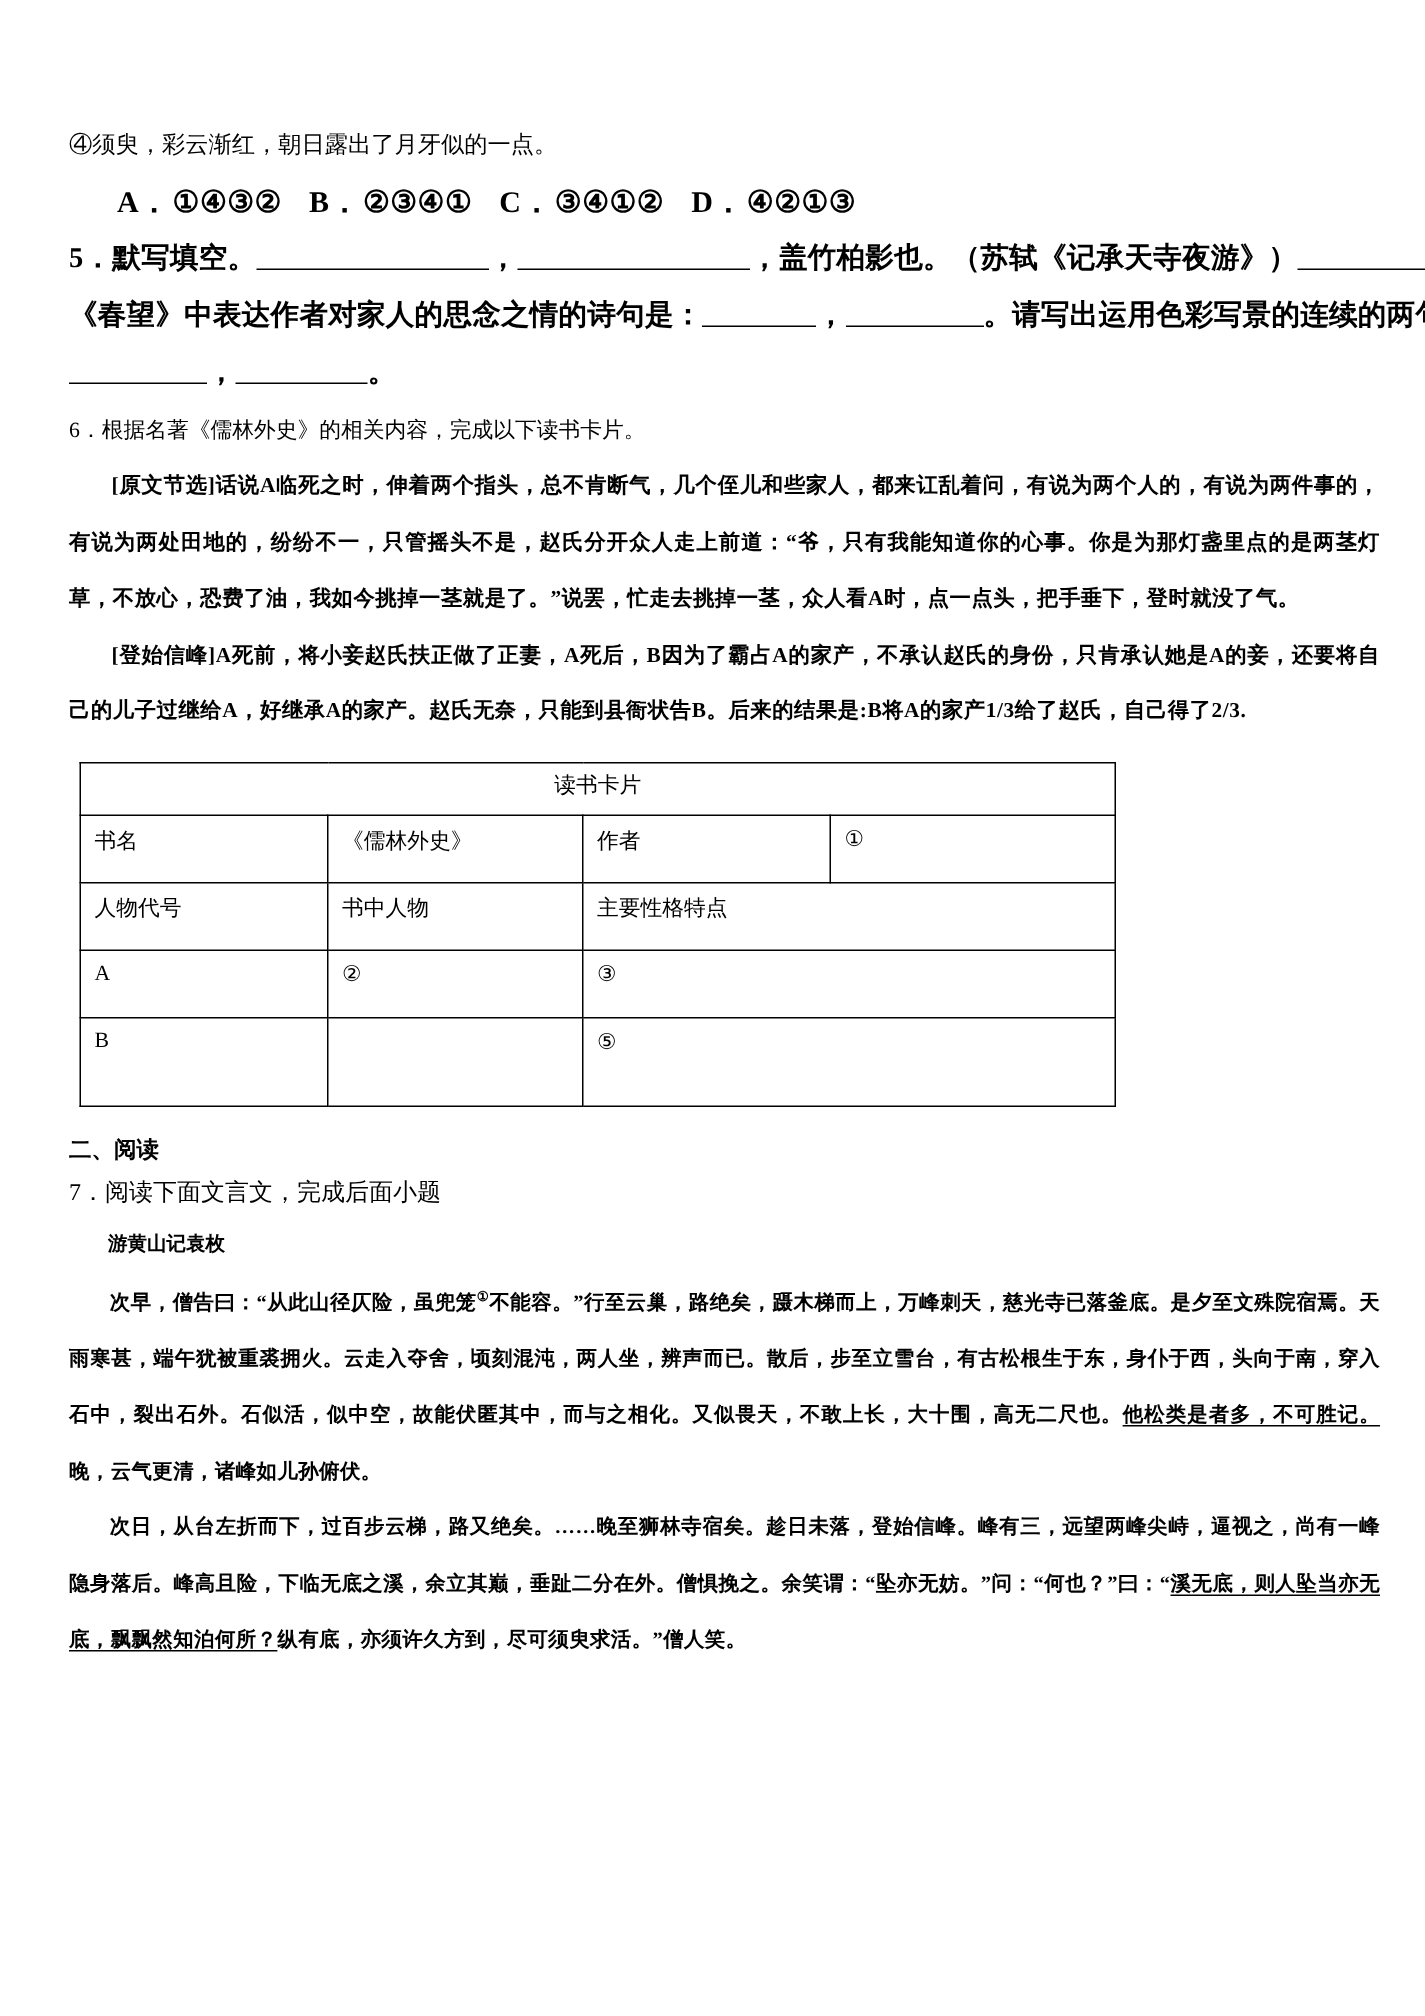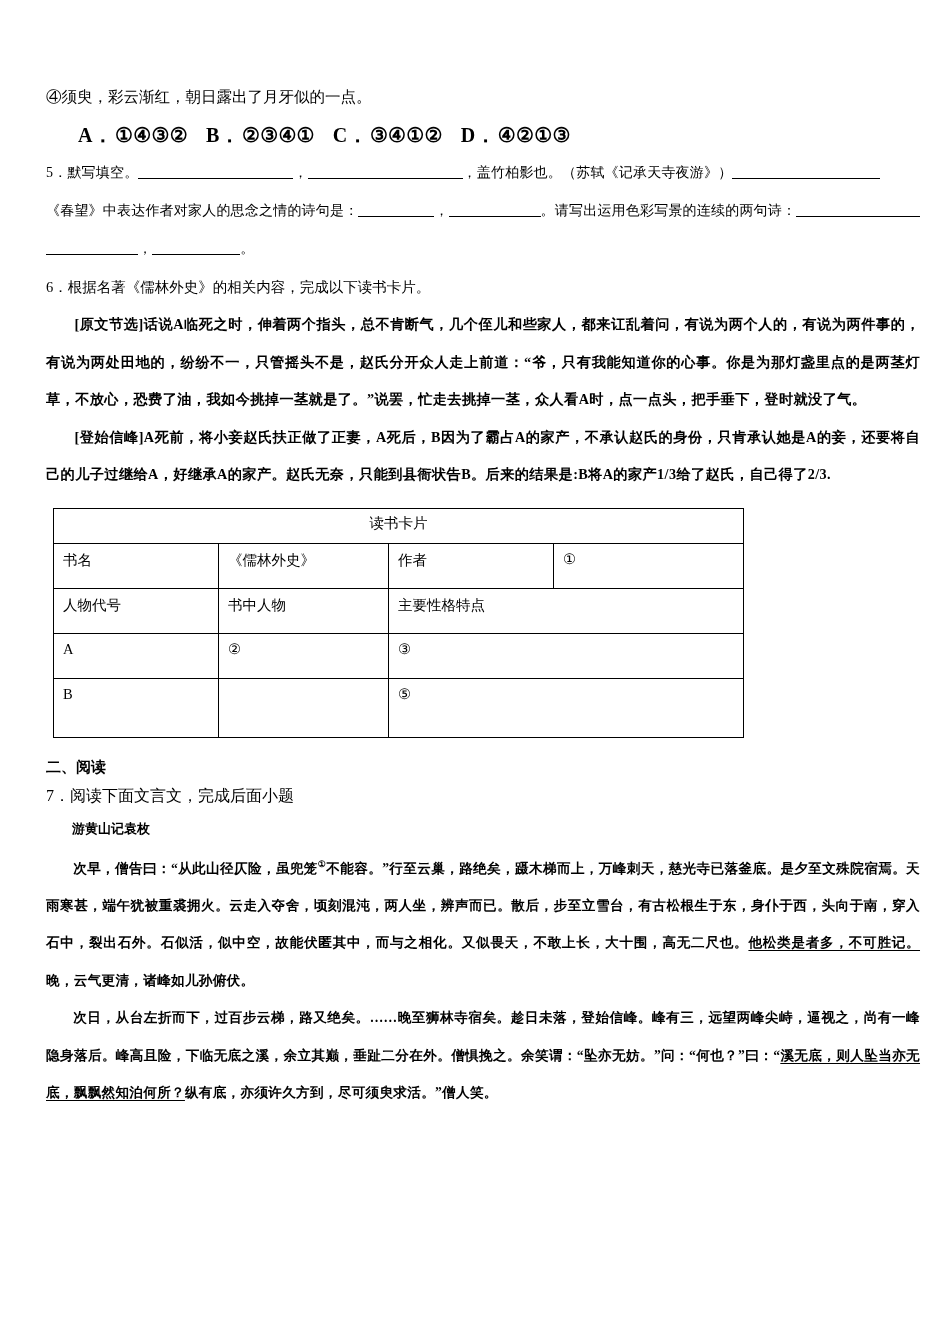--- a/index.html
+++ b/index.html
@@ -15,24 +15,25 @@
     position: relative;
     overflow: hidden;
   }
   .page {
     box-sizing: border-box;
     width: 950px;
     height: 1344px;
     padding: 78px 30px 20px 46px;
   }
   .line {
-    font-size: 14px;
+    font-size: 19px;
     line-height: 38px;
     letter-spacing: 0.2px;
     white-space: nowrap;
+    font-weight: bold;
   }
   .q-line {
     font-size: 15.5px;
     line-height: 38px;
   }
   .opts {
     font-size: 20px;
     line-height: 38px;
     font-weight: bold;
     letter-spacing: 0.3px;

